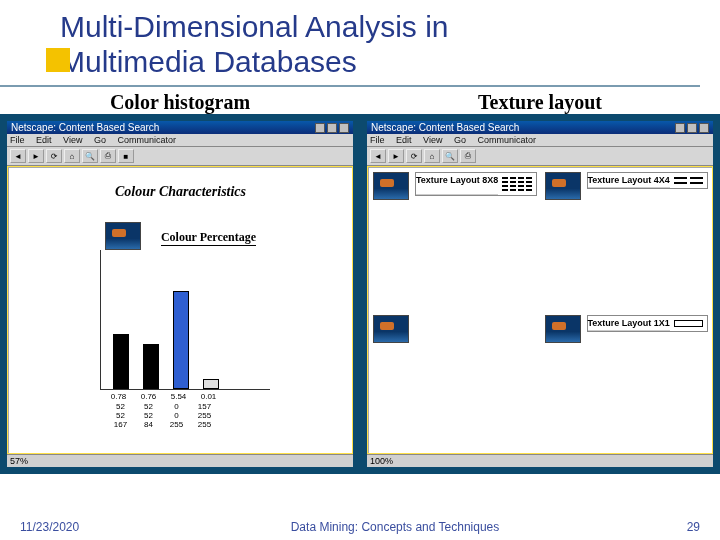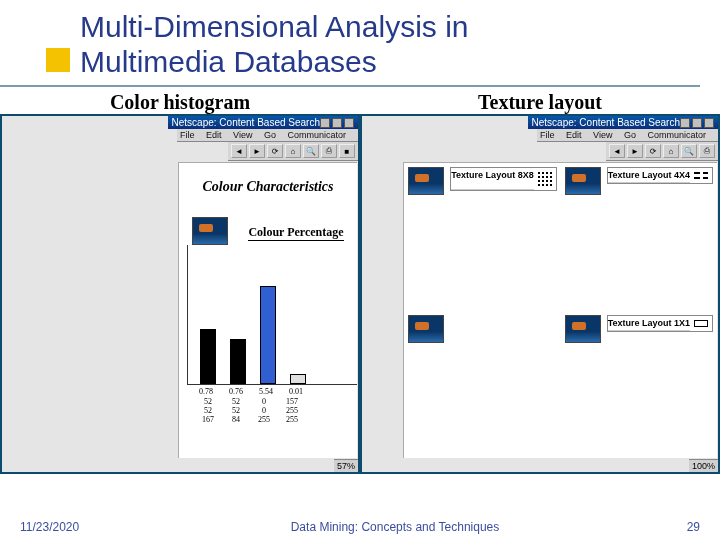--- a/index.html
+++ b/index.html
@@ -1,41 +1,41 @@
 <!DOCTYPE html>
 <html><head>
 <meta charset="utf-8">
 <style>
   * { box-sizing: border-box; margin: 0; padding: 0; }
   html, body { width: 720px; height: 540px; font-family: Arial, sans-serif; background: #fff; overflow: hidden; }
   .slide { position: relative; width: 720px; height: 540px; }
-  .title-wrap { padding: 10px 0 0 60px; margin-left: 20px; }
+  .title-wrap { padding: 10px 0 0 60px; }
   .title { font-size: 30px; font-weight: normal; color: #253a8a; font-family: "Trebuchet MS", Verdana, sans-serif; line-height: 1.15; }
   .title-accent { position: absolute; left: 46px; top: 48px; width: 24px; height: 24px; background: #f4c200; }
   .under-line { border-top: 2px solid #7a9bb0; margin-top: 6px; width: 700px; }
   .section-labels { display: flex; margin-top: 4px; }
   .sec-left, .sec-right { flex: 1; text-align: center; font-family: "Times New Roman", serif; font-size: 20px; font-weight: bold; }
   .apps { display: flex; height: 360px; }
-  .app { flex: 1; background: #e5e5e5; border: 2px solid #0c4a6e; display: flex; flex-direction: column; font-size: 9px; align-items: flex-end; }
+  .app { flex: 1; background: #fde047; border: 7px solid #0c4a6e; display: flex; flex-direction: column; font-size: 9px; }
   .titlebar { background: linear-gradient(#0858aa,#0b2d78); color: #fff; font-size: 10px; padding: 1px 4px; display: flex; justify-content: space-between; align-items: center; }
   .winbtns { display: flex; gap: 2px; }
   .winbtn { width: 10px; height: 10px; background: #c0c0c0; border: 1px solid #555; }
   .menubar { background: #d6d6d6; font-size: 9px; padding: 1px 3px; color: #111; border-bottom: 1px solid #888; }
   .menubar span { margin-right: 9px; }
   .toolbar { background: #d6d6d6; border-bottom: 1px solid #888; padding: 2px 3px; display: flex; gap: 2px; }
   .tbtn { width: 16px; height: 14px; background: #cfcfcf; border: 1px outset #eee; display: inline-flex; align-items: center; justify-content: center; font-size: 8px; }
   .content { flex: 1; background: #fff; position: relative; overflow: hidden; border-top: 1px solid #aaa; border-left: 1px solid #aaa; margin: 1px; }
   .statusbar { background: #d0d0d0; font-size: 9px; padding: 1px 3px; border-top: 1px solid #888; display: flex; gap: 6px; }
   .thumb { width: 36px; height: 28px; background: linear-gradient(#0a3567 60%,#2a6aaa); border: 1px solid #444; position: relative; }
   .thumb::after { content:""; position:absolute; left:6px; top:6px; width:14px; height:8px; background:#d07029; border-radius:2px; }
   .heading-band { text-align: center; font-family: "Times New Roman", serif; font-style: italic; font-size: 14px; font-weight: bold; padding: 16px 0; background:#fff; }
   
   .chart-wrap { display:flex; flex-direction:column; align-items:center; }
   .sub-title { font-family: "Times New Roman", serif; font-size: 12px; font-weight: bold; border-bottom: 1px solid #000; display:inline-block; margin: 8px auto 2px; }
-  .chart-row { display:flex; align-items:flex-end; gap:18px;font-family:Liberation Serif, serif; }
+  .chart-row { display:flex; align-items:flex-end; gap:18px; }
   .chart-area { position:relative; width:170px; height:140px; border-left:1px solid #333; border-bottom:1px solid #333; margin-left:8px; }
   .bars { position:absolute; bottom:0; left:12px; display:flex; gap:14px; align-items:flex-end; }
   .bar { width:16px; border:1px solid #000; }
   .bar.b1 { height:55px; background:#000; }
   .bar.b2 { height:45px; background:#000; }
   .bar.b3 { height:98px; background:#2f5fd1; }
   .bar.b4 { height:10px; background:#e0e0e0; }
   .xlabels { display:flex; gap:8px; margin-top:2px; font-size:8px; margin-left:16px; }
   .xlabels div{width:22px;text-align:center;}
   .bottom-table { font-size:8px; margin-left:18px; margin-top:1px; }

